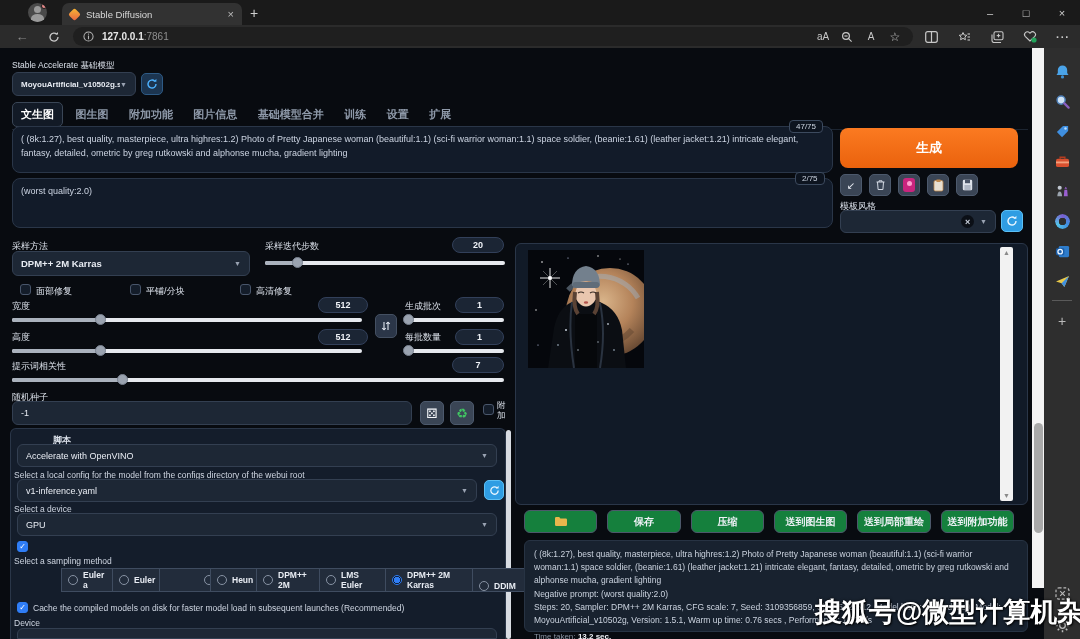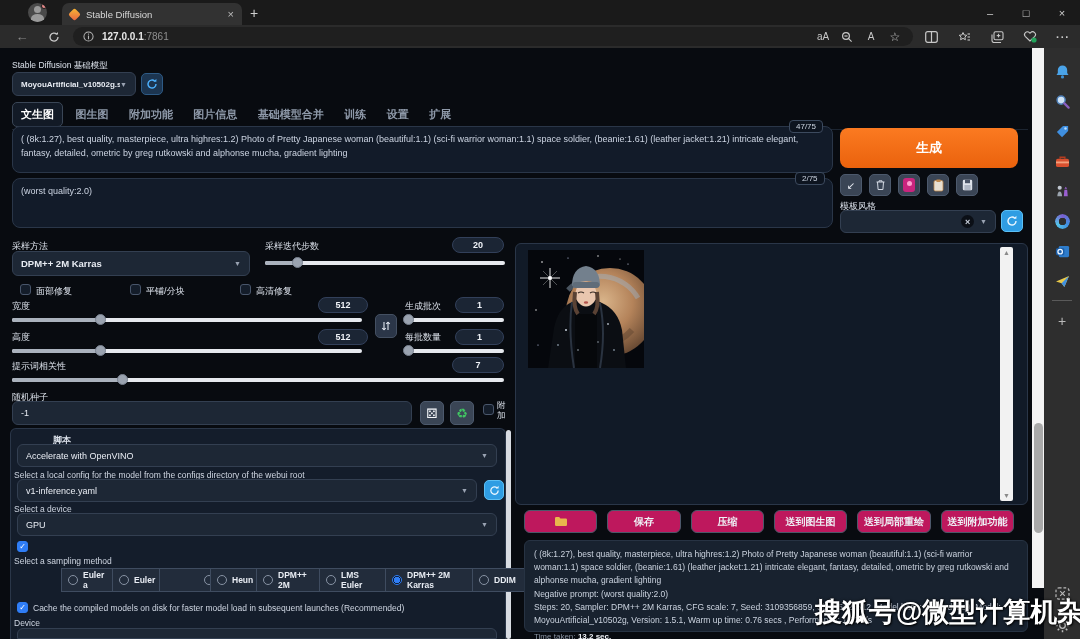--- a/index.html
+++ b/index.html
@@ -43,21 +43,21 @@
   .track .fill { position:absolute; left:0; top:0; height:4px; background:#aab2bd; border-radius:2px; }
   .track .thumb { position:absolute; top:-4px; width:11px; height:11px; border-radius:50%; background:#9aa3b0; border:1px solid #78818f; }
   .cb { position:absolute; width:11px; height:11px; border:1px solid #49566b; border-radius:3px; background:#141d2a; }
   .cb.on { background:#2f7df6; border-color:#2f7df6; color:#fff; font-size:8px; display:flex; align-items:center; justify-content:center; }
   .badge { position:absolute; background:#0d141f; border:1px solid #3c4a5e; border-radius:4px;
            color:#cdd5e1; font-size:8px; padding:1px 6px; }
   .smbtn { position:absolute; width:22px; height:22px; background:#3a4555; border:1px solid #4c596c; border-radius:5px;
            display:flex; align-items:center; justify-content:center; color:#e8ecf3; font-size:10px; }
   .bluebtn { position:absolute; width:22px; height:22px; background:#1c3550; border:1px solid #2d5a85; border-radius:5px;
              display:flex; align-items:center; justify-content:center; }
-  .gbtn { position:absolute; height:23px; background:#be185d; border:1px solid #4c586a; border-radius:6px;
+  .gbtn { position:absolute; height:23px; background:#15803d; border:1px solid #4c586a; border-radius:6px;
           color:#eef1f6; font-size:10px; font-weight:bold; display:flex; align-items:center; justify-content:center; }
   .tabs-item { display:inline-block; font-size:11px; font-weight:bold; color:#8e99a9; padding:4px 8px; }
   .tabs-item.active { color:#ffffff; border:1px solid #3a4656; border-radius:5px; background:#121a26; }
   .txtbox { position:absolute; background:#121b29; border:1px solid #2a3648; border-radius:8px;
             color:#ccd4e2; font-size:9px; line-height:1.5; padding:6px 8px; overflow:hidden; }
   .radio { width:10px; height:10px; border-radius:50%; border:1.5px solid #8792a3; flex:none; }
   .radio.on { border-color:#2f7df6; background:radial-gradient(circle at 50% 50%, #2f7df6 0 3px, #0d1622 3.5px); }
   .rcell { border:1px solid #3f4c60; background:#222c3b; display:flex; align-items:center; gap:5px; padding:0 6px;
            color:#e8ecf3; font-size:8.5px; font-weight:bold; margin-left:-1px; height:24px; }
   .watermark { position:absolute; left:815px; top:594px; color:#ffffff; font-size:27px; font-weight:bold;
@@ -150,21 +150,21 @@
     </div>
     <div class="tbico" style="left:1019px;">
       <svg width="14" height="13" viewBox="0 0 14 13">
           <path d="M7 11 2.4 6.6a2.8 2.8 0 0 1 4-4L7 3.2l.6-.6a2.8 2.8 0 0 1 4 4z" fill="none" stroke="#c8c8c8" stroke-width="1.1"></path>
           <circle cx="11" cy="10" r="2.6" fill="#21a35a"></circle>
         </svg>
     </div>
     <div class="tbico" style="left:1052px; font-weight:bold; letter-spacing:1px;">···</div>
   </div>
 
-  <div class="lab" style="left:12px; top:60px; font-size:8.5px;">Stable Diffusion 基础模型</div>
+  <div class="lab" style="left:12px; top:60px; font-size:8.5px;">Stable Accelerate 基础模型</div>
   <div class="sel" style="left:12px; top:72px; width:124px; height:24px; font-size:8px;">
     <span style="overflow:hidden; white-space:nowrap;">MoyouArtificial_v10502g.sa</span>
     <span class="caret">▼</span>
   </div>
   <div class="bluebtn" style="left:141px; top:73px;">
     <svg width="12" height="12" viewBox="0 0 12 12">
         <path d="M10 6a4 4 0 1 1-1.2-2.8" fill="none" stroke="#4db2ff" stroke-width="1.4"></path>
         <path d="M10.4 0.8v3H7.6z" fill="#4db2ff"></path>
       </svg>
   </div>
@@ -344,21 +344,21 @@
         <span>DPM++ 2M</span>
       </div>
     <div class="rcell" style="width:67px;">
         <span class="radio"></span>
         <span>LMS Euler</span>
       </div>
     <div class="rcell" style="width:88px;">
         <span class="radio on"></span>
         <span>DPM++ 2M Karras</span>
       </div>
-    <div class="rcell" style="width:68px;">
+    <div class="rcell" style="width:68px;align-items:flex-end;">
         <span class="radio"></span>
         <span>DDIM</span>
       </div>
     <div class="rcell" style="width:42px;">
         <span class="radio"></span>
         <span>PLMS</span>
       </div>
   </div>
 
   <div class="cb on" style="left:17px; top:602px;">✓</div>

